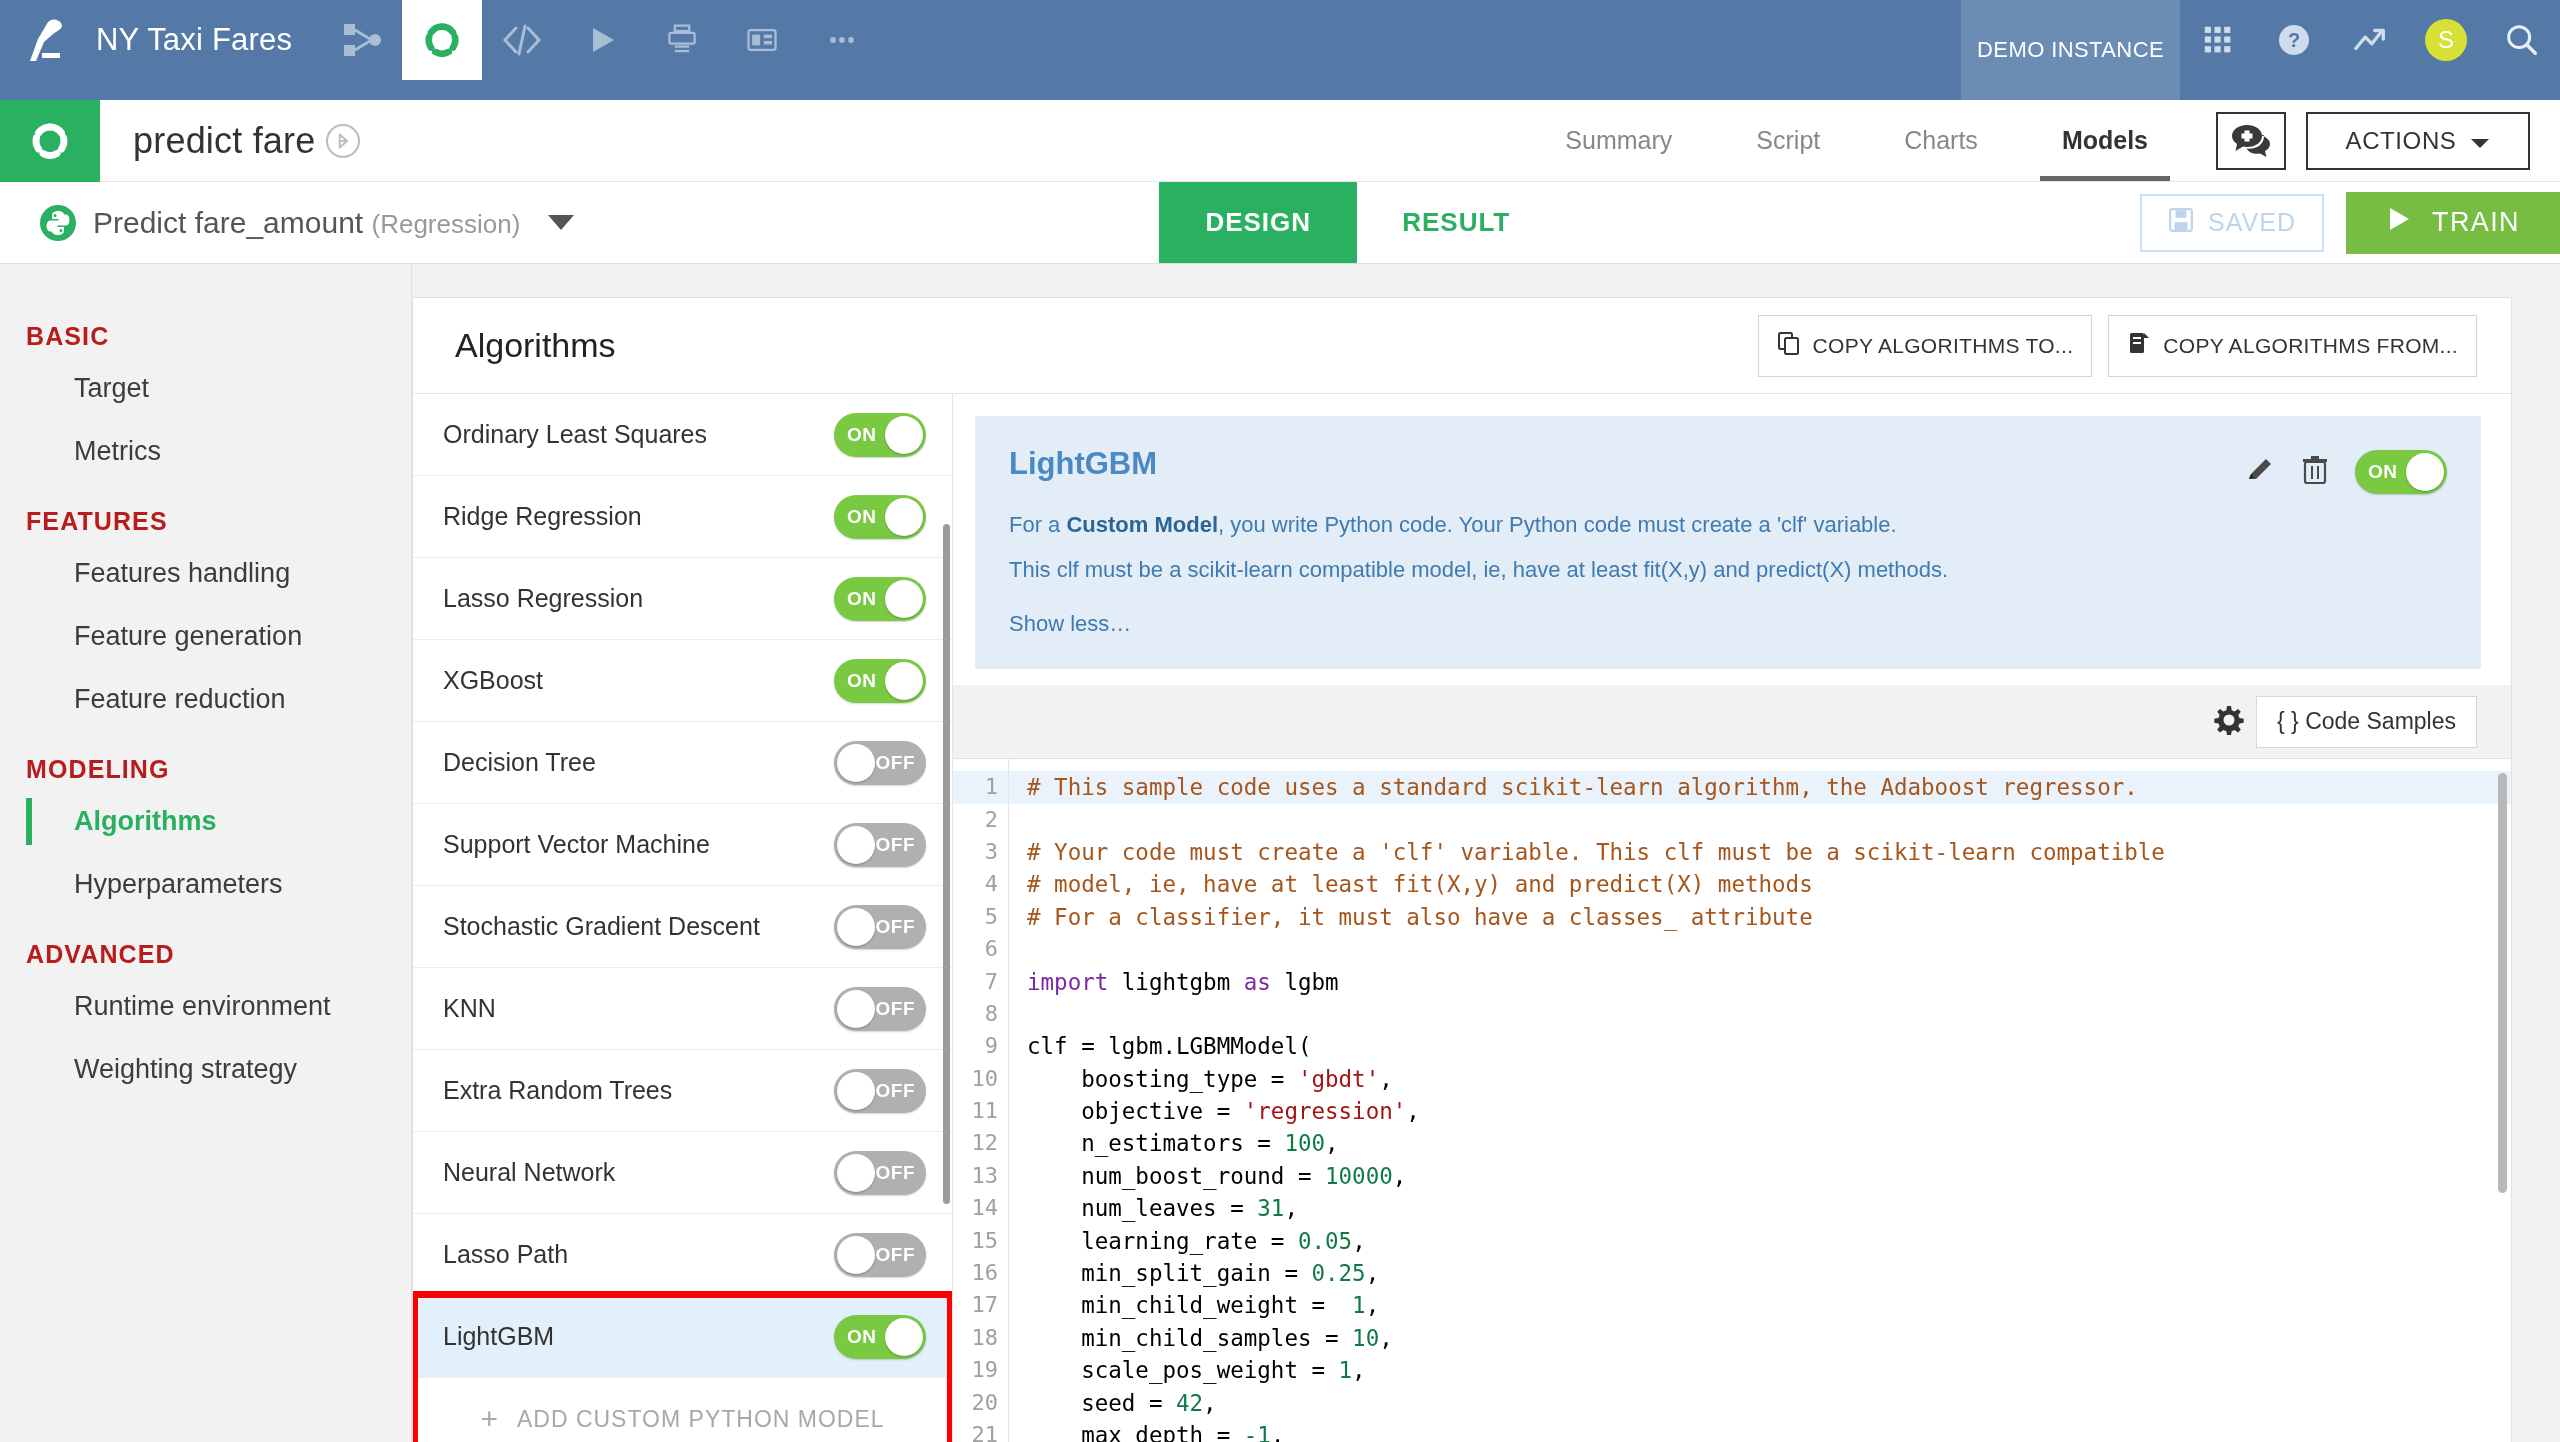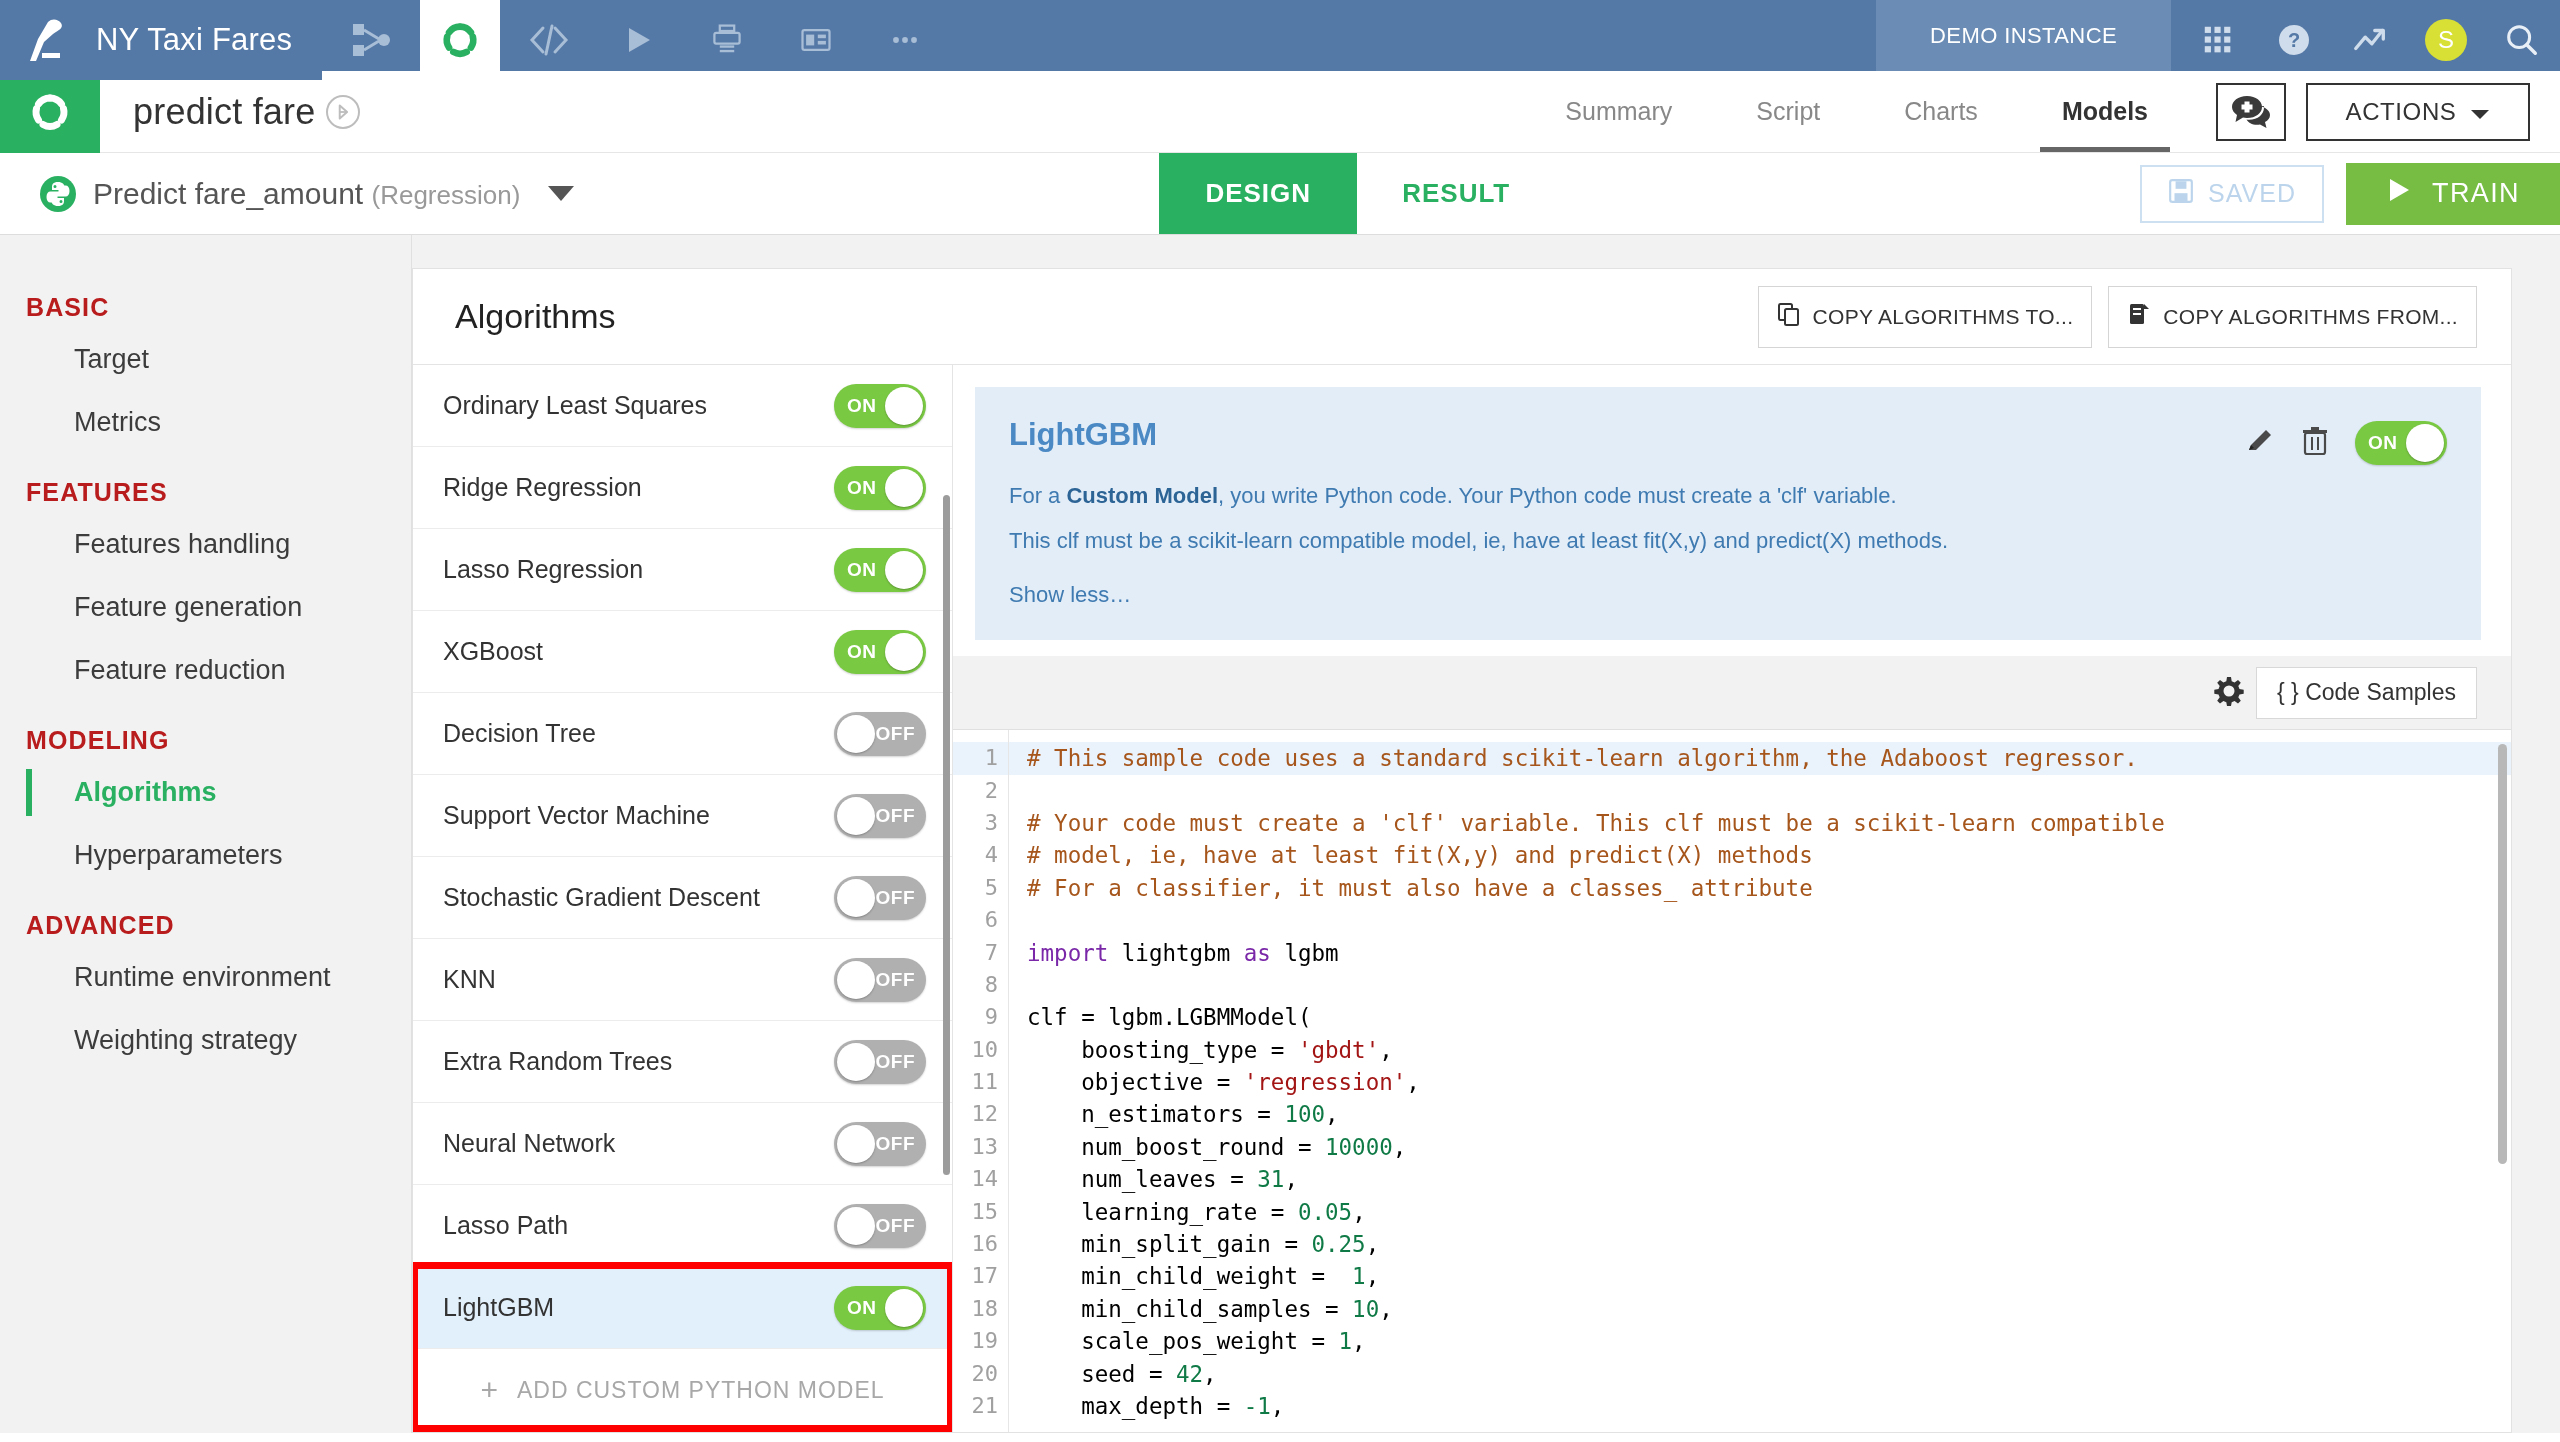--- a/index.html
+++ b/index.html
@@ -5,44 +5,43 @@
   * { box-sizing: border-box; margin: 0; padding: 0; }
   html, body {
     width: 2560px; height: 1442px;
     background: #ffffff;
     font-family: "Liberation Sans", sans-serif;
     overflow: hidden;
   }
 
   
   .topbar {
-    height: 71px; background: #5579a6;
+    height: 100px; background: #5579a6;
     display: flex; align-items: stretch;
     position: relative;
-    gap: 9px;
   }
   .tb-project {
     display: flex; align-items: center;
     padding: 0 30px 0 28px; height: 80px;
     background: #5579a6;
   }
   .tb-bird { width: 42px; height: 46px; margin-right: 26px; flex: none; }
   .tb-project-name {
     color: #ffffff; font-size: 31px; font-weight: 400;
     letter-spacing: .2px; white-space: nowrap;
   }
   .tb-icon {
     width: 80px; height: 80px;
     display: flex; align-items: center; justify-content: center;
     flex: none;
   }
   .tb-icon.active { background: #ffffff; }
   .tb-spacer { flex: 1 1 auto; }
   .tb-instance {
-    display: flex; align-items: center; padding: 0 54px;
+    display: flex; align-items: center; padding: 0 16px;
     background: #6a8cb5; color: #ffffff;
     font-size: 22px; letter-spacing: .4px; white-space: nowrap;
     font-weight: 400;
   }
   .tb-right { display: flex; align-items: stretch; }
   .tb-right .tb-icon { width: 76px; }
   .avatar-s {
     width: 42px; height: 42px; border-radius: 50%;
     background: #d8e035; color: #ffffff;
     display: flex; align-items: center; justify-content: center;

